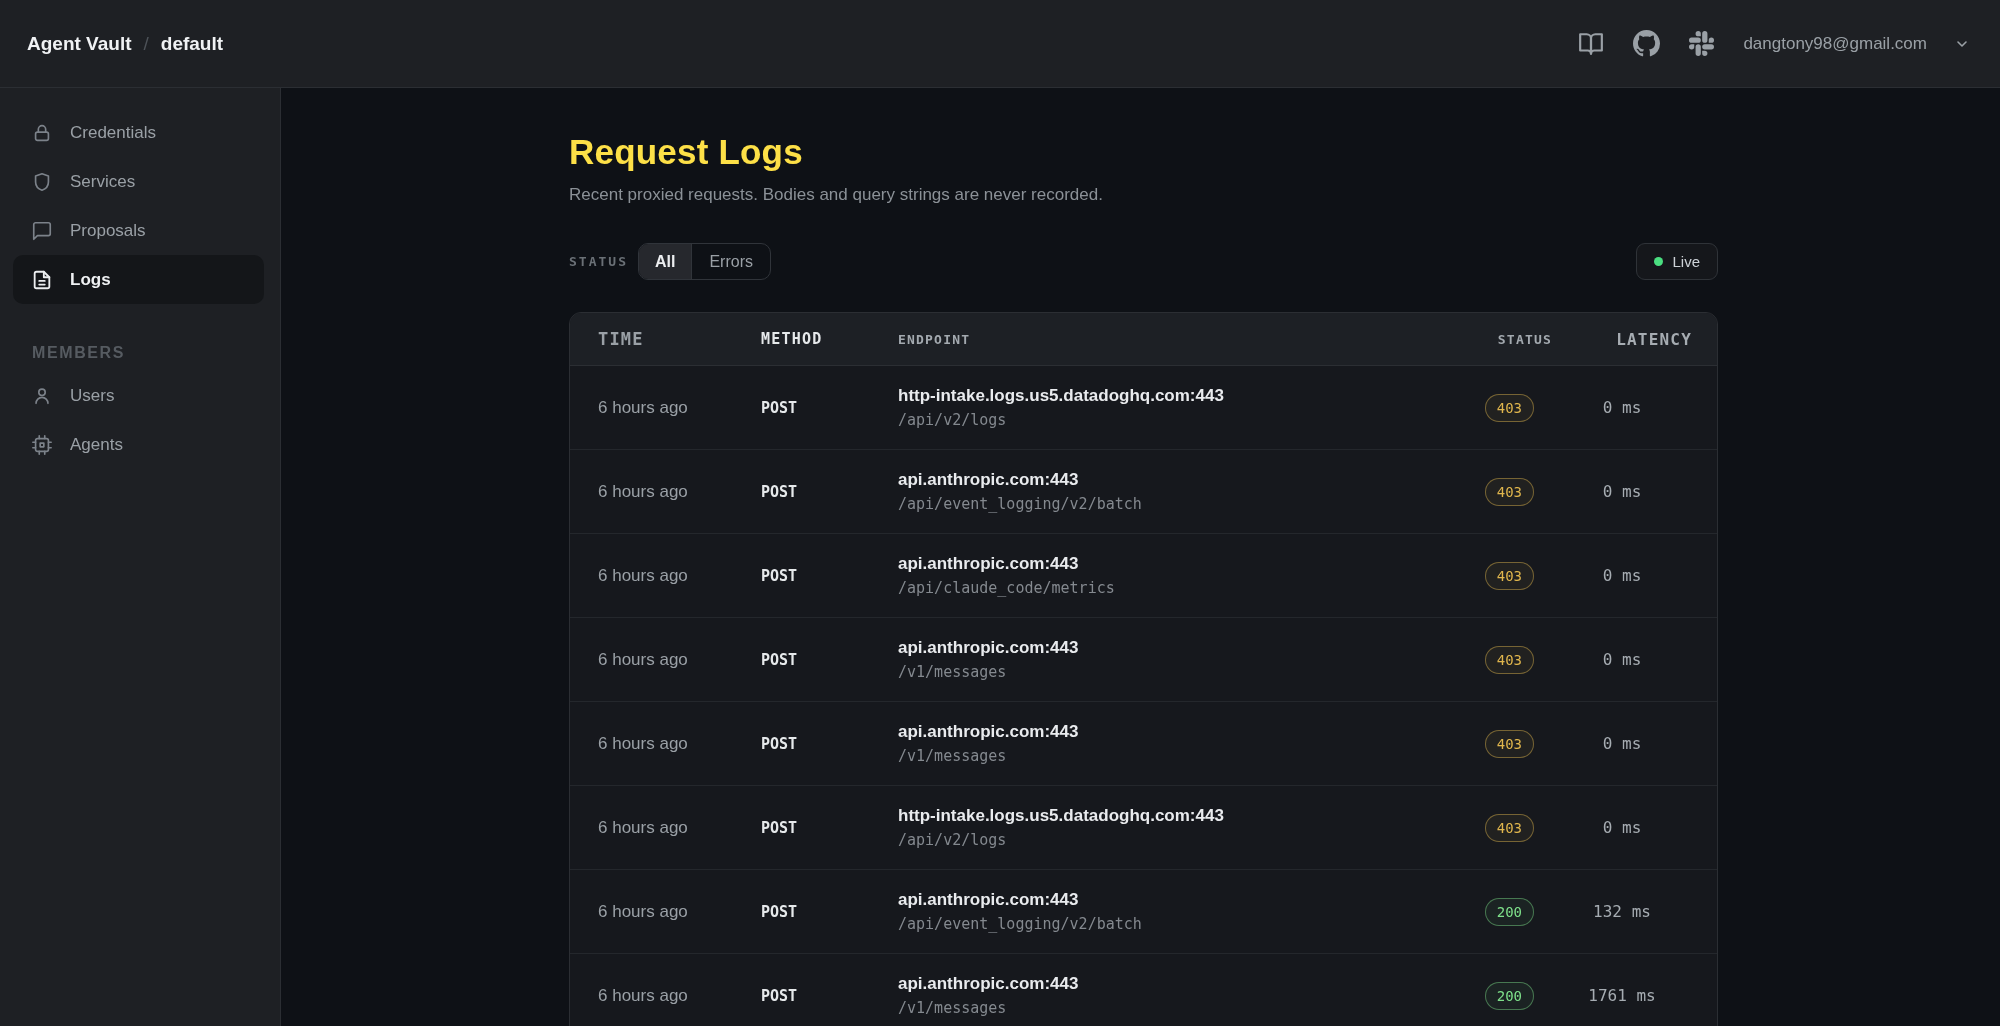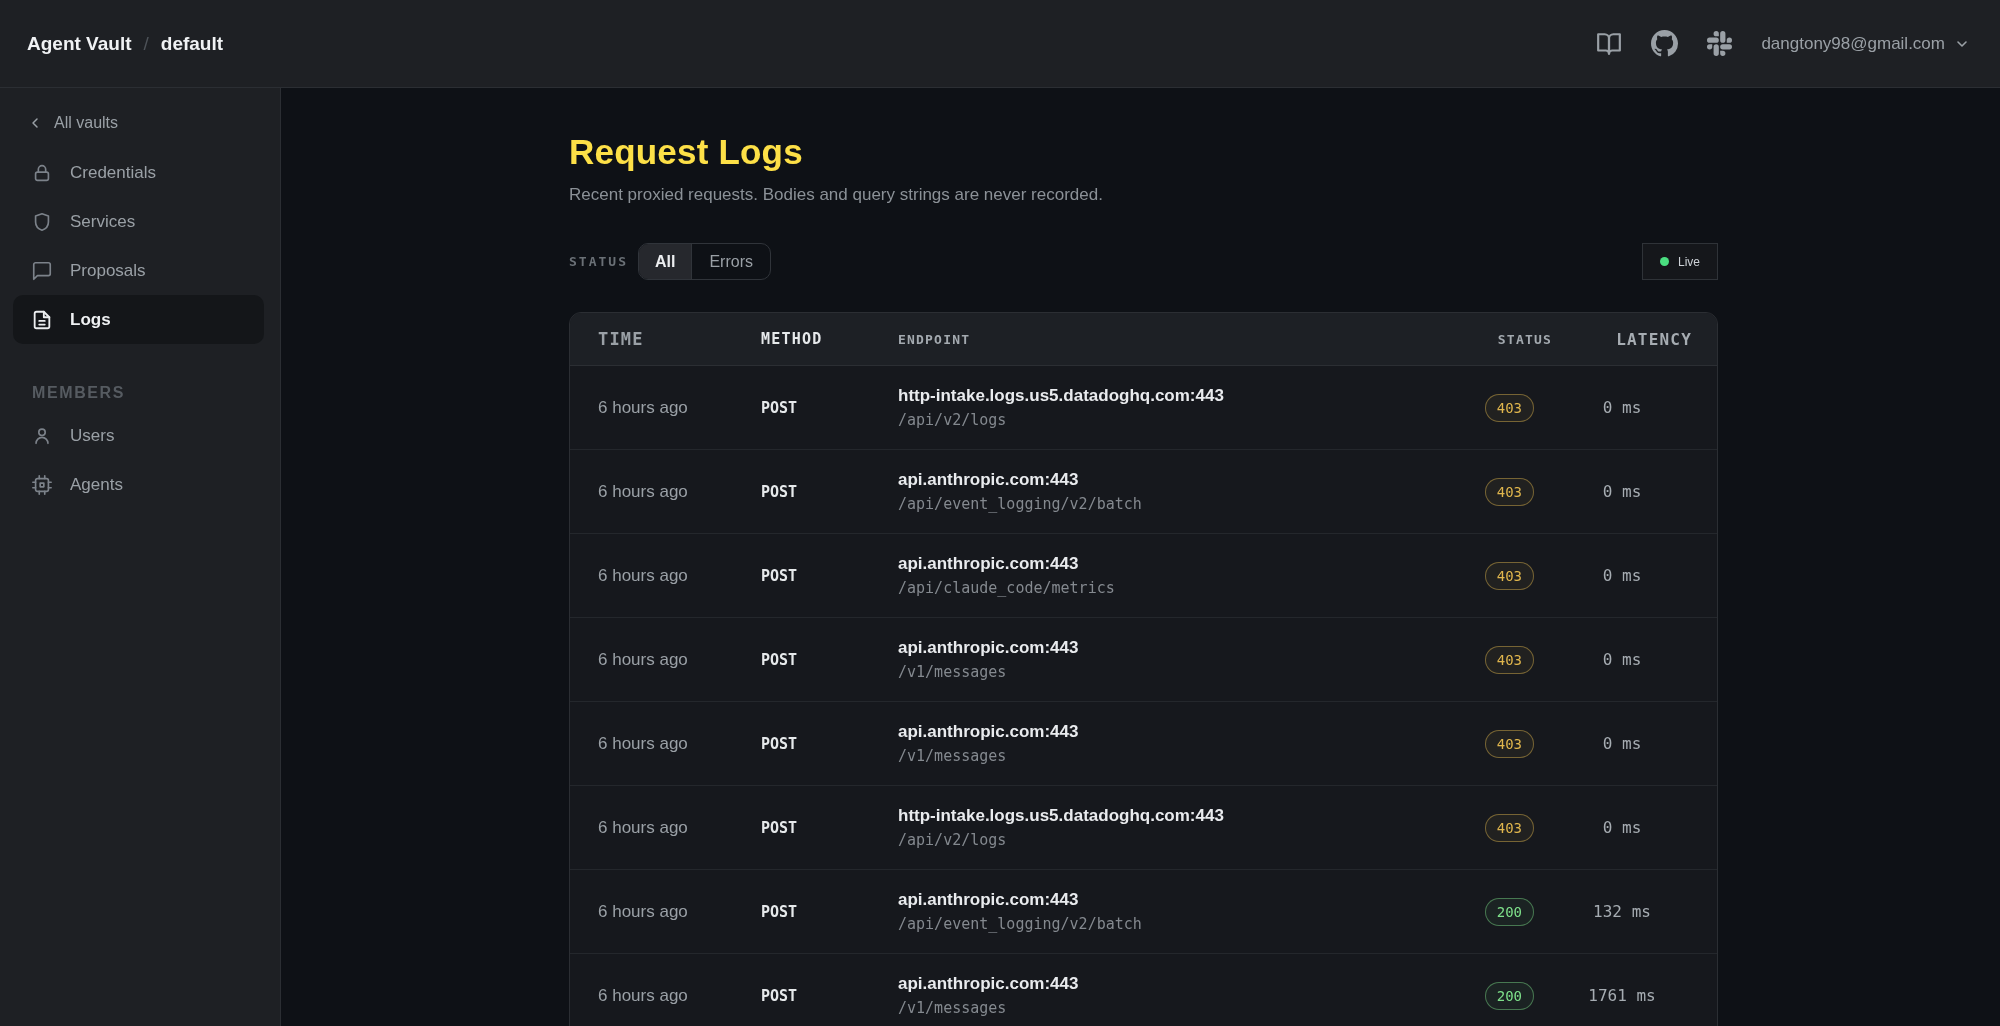--- a/index.html
+++ b/index.html
@@ -15,21 +15,21 @@
     height:88px; background:var(--topbar-bg); border-bottom:1px solid var(--border);
     display:flex; align-items:center; justify-content:space-between;
     padding:0 30px 0 27px;
   }
   .breadcrumb { display:flex; align-items:center; gap:12px; }
   .crumb { font-size:19px; font-weight:700; color:#f0f2f4; }
   .crumb-sep { font-size:19px; color:#4d5258; font-weight:400; }
   .topbar-actions { display:flex; align-items:center; gap:29px; }
   .icon-btn { display:flex; align-items:center; justify-content:center; color:#9aa0a6; cursor:pointer; }
   .icon-btn svg { display:block; }
-  .account { display:flex; align-items:center; gap:9px; color:#9aa0a6; cursor:pointer; }
+  .account { display:flex; align-items:center; gap:27px; color:#9aa0a6; cursor:pointer; }
   .account .email { font-size:17px; }
 
   
   .shell { display:flex; height:938px; background:var(--main-bg); }
 
   
   .sidebar {
     width:281px; flex-shrink:0; background:var(--sidebar-bg);
     border-right:1px solid var(--border); padding-top:20px;
   }
@@ -57,21 +57,21 @@
 
   .filter-row { margin-top:38px; width:1149px; height:37px; display:flex; align-items:center; position:relative; }
   .status-label { font-family:"DejaVu Sans Mono", monospace; font-size:13px; letter-spacing:2px; color:#6a7076; font-weight:700; margin-right:10px; }
   .toggle { display:flex; height:37px; border:1px solid #30343a; border-radius:10px; overflow:hidden; }
   .seg { display:flex; align-items:center; padding:0 16px; font-size:16px; color:#9aa0a6; cursor:pointer; }
   .seg.active { background:#26282d; color:#eceef0; font-weight:600; }
   .seg + .seg { border-left:1px solid #30343a; padding:0 17px; }
   .live-btn {
     position:absolute; right:0; top:0; height:37px; padding:12px 17px;
     display:flex; align-items:center; gap:9px; border:1px solid #2f3338;
-    border-radius:0; background:#15171b; color:#cdd2d7; font-size:12px; cursor:pointer;
+    border-radius:9px; background:#15171b; color:#cdd2d7; font-size:15px; cursor:pointer;
   }
   .live-dot { width:9px; height:9px; border-radius:50%; background:var(--accent-live); }
 
   
   .table {
     margin-top:32px; width:1149px; border:1px solid var(--border); border-radius:12px;
     background:var(--table-row-bg); overflow:hidden;
   }
   .thead, .trow {
     display:grid; grid-template-columns:163px 137px 1fr 110px 140px;
@@ -130,28 +130,20 @@
             <polyline points="6 9 12 15 18 9"></polyline>
           </svg>
       </span>
     </div>
   </div>
 </header>
 
 <div class="shell">
 
   <aside class="sidebar">
-    <div class="back-row">
-      <span style="display:flex;">
-        <svg width="16" height="16" viewBox="0 0 24 24" fill="none" stroke="currentColor" stroke-width="2.2" stroke-linecap="round" stroke-linejoin="round">
-            <polyline points="15 18 9 12 15 6"></polyline>
-          </svg>
-      </span>
-      <span>All vaults</span>
-    </div>
 
     <nav class="nav">
       <div class="nav-item">
         <span class="nav-icon">
           <svg width="22" height="22" viewBox="0 0 24 24" fill="none" stroke="currentColor" stroke-width="1.8" stroke-linecap="round" stroke-linejoin="round">
               <rect x="5" y="11" width="14" height="9" rx="2"></rect>
               <path d="M8 11V8a4 4 0 0 1 8 0v3"></path>
             </svg>
         </span>
         <span>Credentials</span>

